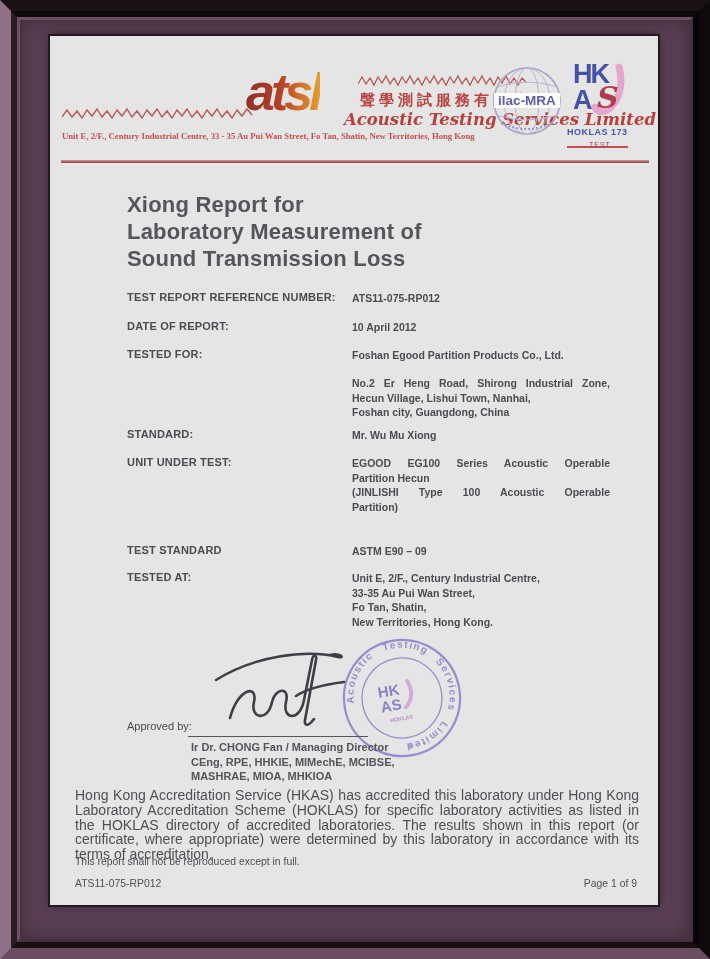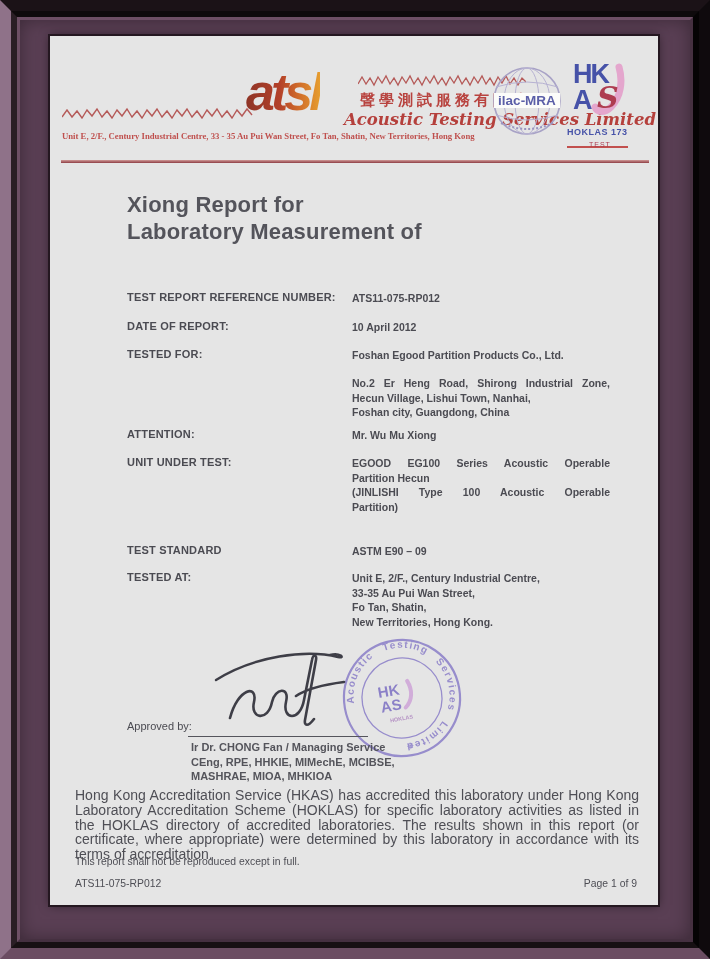--- a/index.html
+++ b/index.html
@@ -150,20 +150,21 @@
     <span class="s">S</span>
     <span class="hoklas">HOKLAS 173</span>
     <span class="test">TEST</span>
   </div>
 
   <div class="head-rule"></div>
 
   <div class="title">
     <div>Xiong Report for</div>
     <div>Laboratory Measurement of</div>
+    <div>Sound Transmission Loss</div>
   </div>
 
   <div class="frow" style="top:255px">
     <div class="flabel">TEST REPORT REFERENCE NUMBER:</div>
     <div class="fvalue">ATS11-075-RP012</div>
   </div>
   <div class="frow" style="top:284px">
     <div class="flabel">DATE OF REPORT:</div>
     <div class="fvalue">10 April 2012</div>
   </div>
@@ -172,21 +173,21 @@
     <div class="fvalue">Foshan Egood Partition Products Co., Ltd.</div>
   </div>
   <div class="frow" style="top:340px">
     <div class="fvalue">
       <div class="just">No.2 Er Heng Road, Shirong Industrial Zone,</div>
       <div>Hecun Village, Lishui Town, Nanhai,</div>
       <div>Foshan city, Guangdong, China</div>
     </div>
   </div>
   <div class="frow" style="top:392px">
-    <div class="flabel">ATTENTION:</div>
+    <div class="flabel">STANDARD:</div>
     <div class="fvalue">Mr. Wu Mu Xiong</div>
   </div>
   <div class="frow" style="top:420px">
     <div class="flabel">UNIT UNDER TEST:</div>
     <div class="fvalue">
       <div class="just">EGOOD EG100 Series Acoustic Operable</div>
       <div>Partition Hecun</div>
       <div class="just">(JINLISHI Type 100 Acoustic Operable</div>
       <div>Partition)</div>
     </div>
@@ -224,21 +225,21 @@
   </div>
 
   <svg class="sig" viewBox="0 0 176 96">
     <path d="M10 36 C48 12 100 5 132 13 C140 15 134 8 124 11" fill="none" stroke="#3e3e47" stroke-width="2.4" stroke-linecap="round"></path>
     <path d="M24 74 C32 44 52 40 48 58 C44 75 62 78 66 58 C69 44 84 42 80 58 C76 76 94 78 98 56 L106 16 C107 10 111 10 110 16 L99 76 C98 82 102 83 108 75 M90 52 C102 44 122 40 138 38" fill="none" stroke="#3e3e47" stroke-width="2.6" stroke-linecap="round" stroke-linejoin="round"></path>
   </svg>
 
   <div class="approved">Approved by:</div>
   <div class="sigline"></div>
   <div class="signame">
-    <div>Ir Dr. CHONG Fan / Managing Service</div>
+    <div>Ir Dr. CHONG Fan / Managing Director</div>
     <div>CEng, RPE, HHKIE, MIMechE, MCIBSE,</div>
     <div>MASHRAE, MIOA, MHKIOA</div>
   </div>
 
   <div class="accred">Hong Kong Accreditation Service (HKAS) has accredited this laboratory under Hong Kong Laboratory Accreditation Scheme (HOKLAS) for specific laboratory activities as listed in the HOKLAS directory of accredited laboratories. The results shown in this report (or certificate, where appropriate) were determined by this laboratory in accordance with its terms of accreditation.</div>
   <div class="note">This report shall not be reproduced except in full.</div>
   <div class="docref">ATS11-075-RP012</div>
   <div class="pageno">Page 1 of 9</div>
 
 </div>

